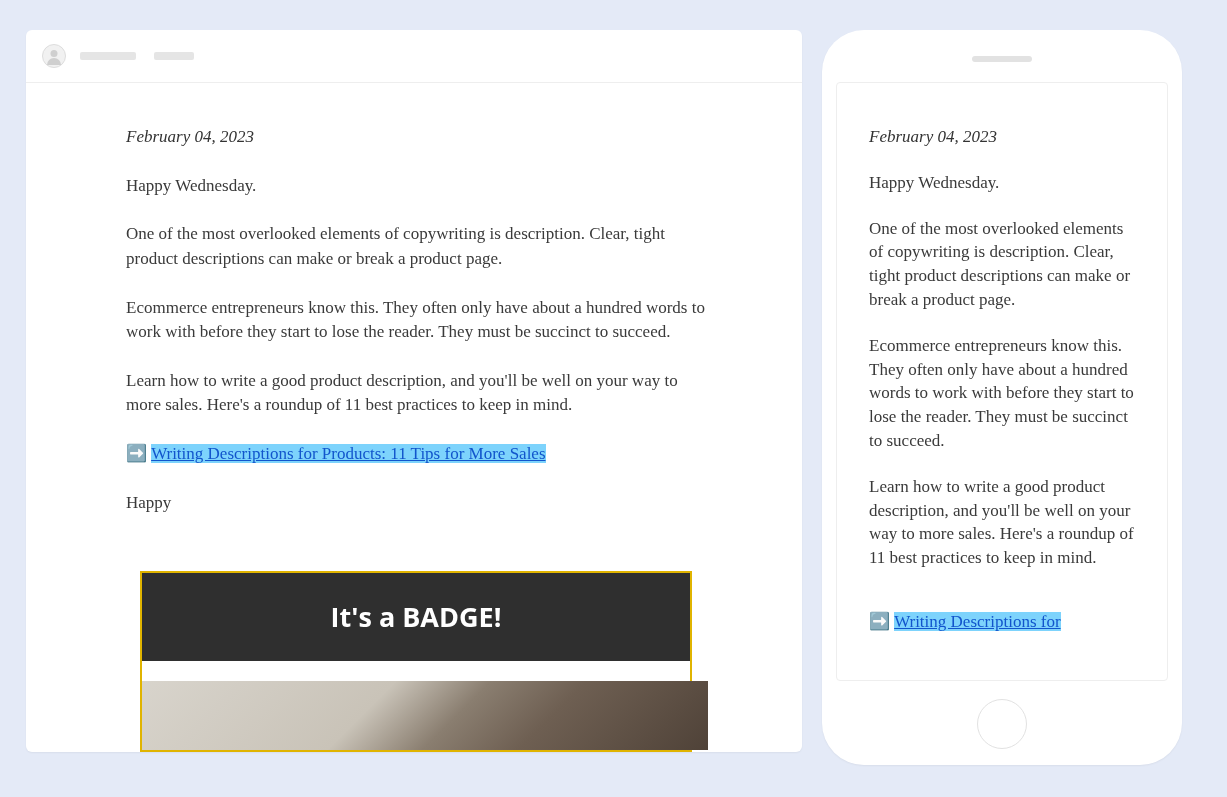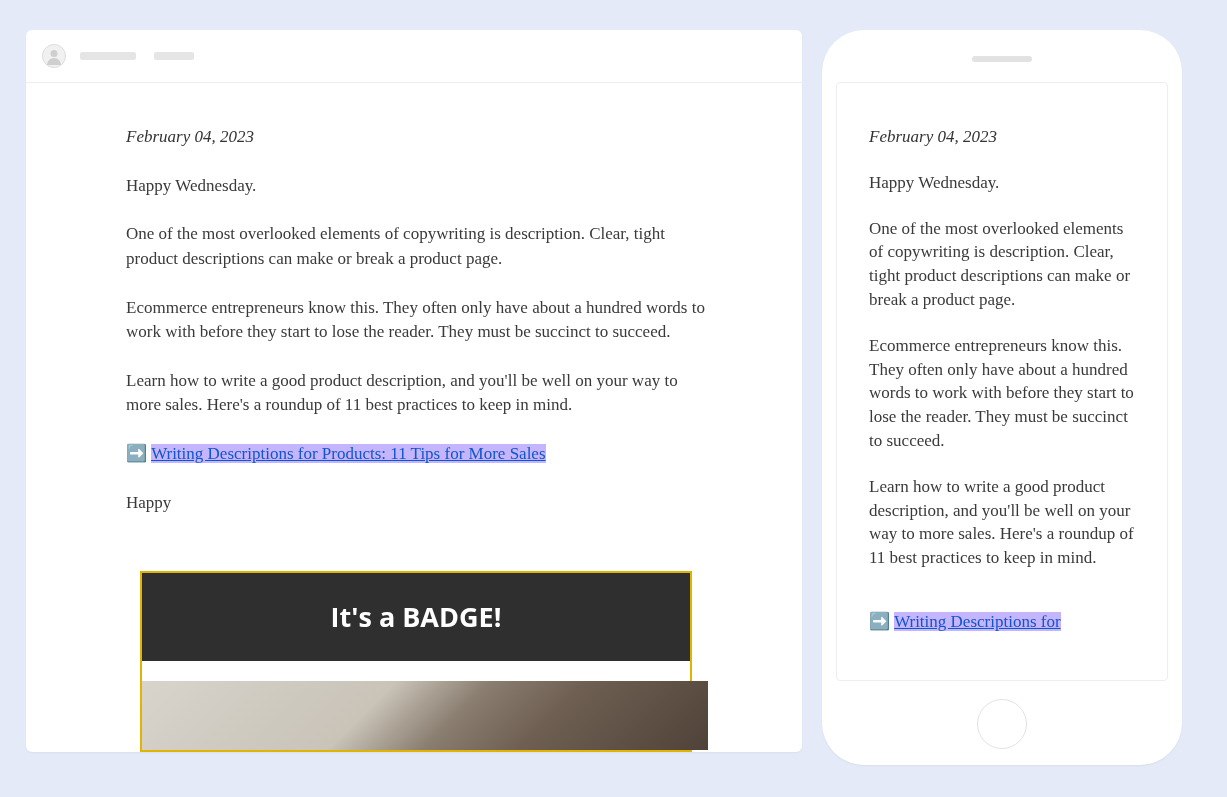--- a/index.html
+++ b/index.html
@@ -70,21 +70,21 @@
   }
   .date {
     font-style: italic;
     font-family: Georgia, serif;
     margin-bottom: 24px;
     color: #333;
   }
   .para { margin-bottom: 24px; }
   .arrow-emoji { font-family: "Apple Color Emoji","Segoe UI Emoji",sans-serif; }
   .hl-link {
-    background: #c4b5fd;
+    background: #7dd3fc;
     color: #1155cc;
     text-decoration: underline;
     cursor: pointer;
   }
   .signoff { margin-bottom: 56px; }
 
   .badge-box {
     border: 2px solid #e0b400;
     margin: 0 auto;
     width: 552px;

